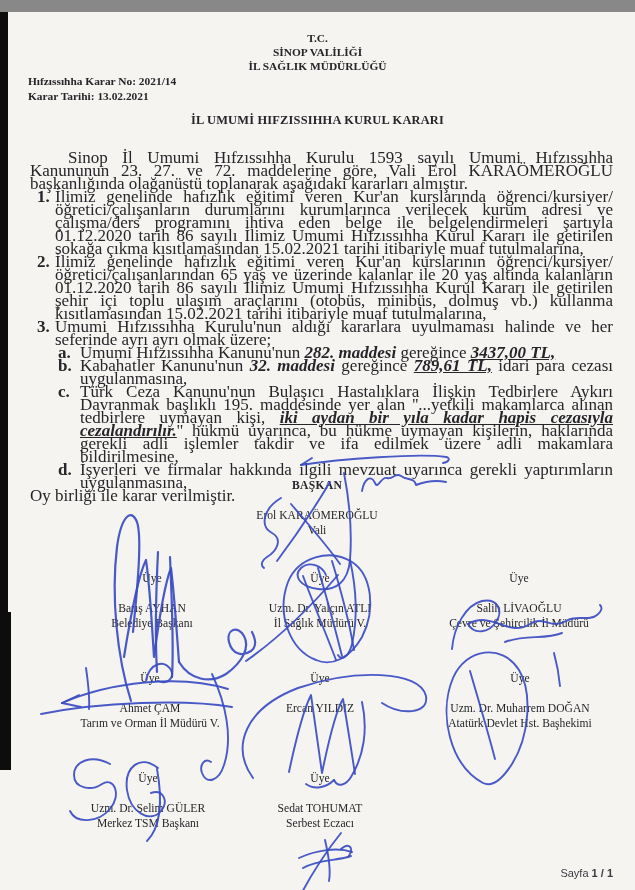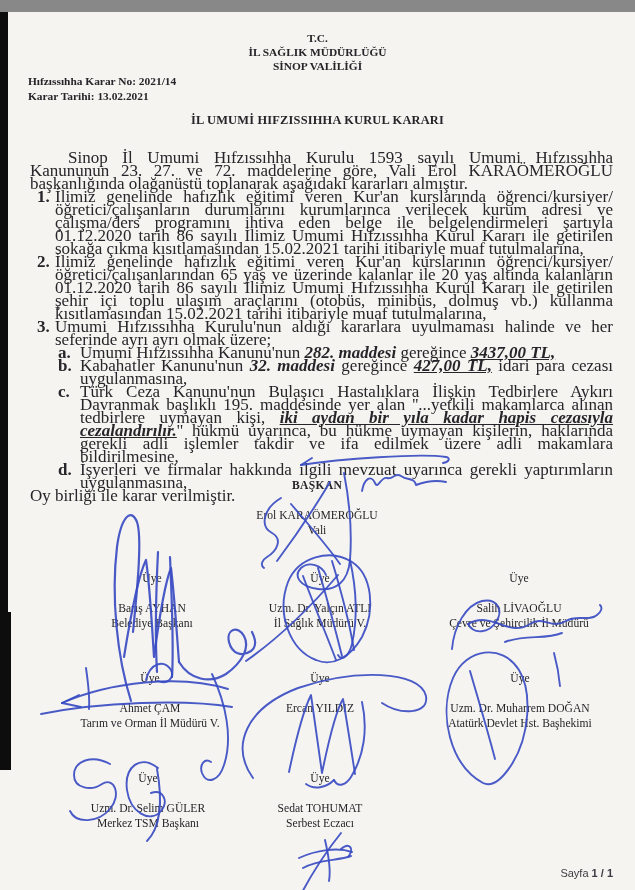--- a/index.html
+++ b/index.html
@@ -57,39 +57,39 @@
 </head>
 <body>
 
 <div class="page">
 
   <div class="edge-bar"></div>
   <div class="edge-bar-2"></div>
 
   <div class="hdr-center">
     <div>T.C.</div>
+    <div>SİNOP VALİLİĞİ</div>
     <div>İL SAĞLIK MÜDÜRLÜĞÜ</div>
-    <div>SİNOP VALİLİĞİ</div>
   </div>
 
   <div class="meta">
     <div>Hıfzıssıhha Karar No: 2021/14</div>
     <div>Karar Tarihi: 13.02.2021</div>
   </div>
 
   <div class="doc-title">İL UMUMİ HIFZISSIHHA KURUL KARARI</div>
 
   <div class="body-text">
     <div class="intro">Sinop İl Umumi Hıfzıssıhha Kurulu 1593 sayılı Umumi Hıfzıssıhha Kanununun 23. 27. ve 72. maddelerine göre, Vali Erol KARAÖMEROĞLU başkanlığında olağanüstü toplanarak aşağıdaki kararları almıştır.</div>
     <div>
         <div class="item"><span class="num">1.</span><span>İlimiz genelinde hafızlık eğitimi veren Kur'an kurslarında öğrenci/kursiyer/öğretici/çalışanların durumlarını kurumlarınca verilecek kurum adresi ve çalışma/ders programını ihtiva eden belge ile belgelendirmeleri şartıyla 01.12.2020 tarih 86 sayılı İlimiz Umumi Hıfzıssıhha Kurul Kararı ile getirilen sokağa çıkma kısıtlamasından 15.02.2021 tarihi itibariyle muaf tutulmalarına,</span></div>
         <div class="item"><span class="num">2.</span><span>İlimiz genelinde hafızlık eğitimi veren Kur'an kurslarının öğrenci/kursiyer/öğretici/çalışanlarından 65 yaş ve üzerinde kalanlar ile 20 yaş altında kalanların 01.12.2020 tarih 86 sayılı İlimiz Umumi Hıfzıssıhha Kurul Kararı ile getirilen şehir içi toplu ulaşım araçlarını (otobüs, minibüs, dolmuş vb.) kullanma kısıtlamasından 15.02.2021 tarihi itibariyle muaf tutulmalarına,</span></div>
         <div class="item"><span class="num">3.</span><span>Umumi Hıfzıssıhha Kurulu'nun aldığı kararlara uyulmaması halinde ve her seferinde ayrı ayrı olmak üzere;</span></div>
         <div class="sub"><span class="num">a.</span><span>Umumi Hıfzıssıhha Kanunu'nun </span><span class="seg-b">282. maddesi</span><span> gereğince </span><span class="seg-b seg-u">3437,00 TL,</span></div>
-        <div class="sub"><span class="num">b.</span><span>Kabahatler Kanunu'nun </span><span class="seg-b">32. maddesi</span><span> gereğince </span><span class="seg-b seg-u">427,00 TL,</span><span> idari para cezası uygulanmasına,</span></div>
+        <div class="sub"><span class="num">b.</span><span>Kabahatler Kanunu'nun </span><span class="seg-b">32. maddesi</span><span> gereğince </span><span class="seg-b seg-u">789,61 TL,</span><span> idari para cezası uygulanmasına,</span></div>
         <div class="sub"><span class="num">c.</span><span>Türk Ceza Kanunu'nun Bulaşıcı Hastalıklara İlişkin Tedbirlere Aykırı Davranmak başlıklı 195. maddesinde yer alan ''...yetkili makamlarca alınan tedbirlere uymayan kişi, </span><span class="seg-b seg-u">iki aydan bir yıla kadar hapis cezasıyla cezalandırılır.</span><span>'' hükmü uyarınca, bu hükme uymayan kişilerin, haklarında gerekli adli işlemler takdir ve ifa edilmek üzere adli makamlara bildirilmesine,</span></div>
         <div class="sub"><span class="num">d.</span><span>İşyerleri ve firmalar hakkında ilgili mevzuat uyarınca gerekli yaptırımların uygulanmasına,</span></div>
       </div>
     <div class="closing">Oy birliği ile karar verilmiştir.</div>
   </div>
 
   <div class="sigblock" id="chairman">
     <div class="role bold">BAŞKAN</div>
     <div class="name">Erol KARAÖMEROĞLU</div>
     <div class="title">Vali</div>

